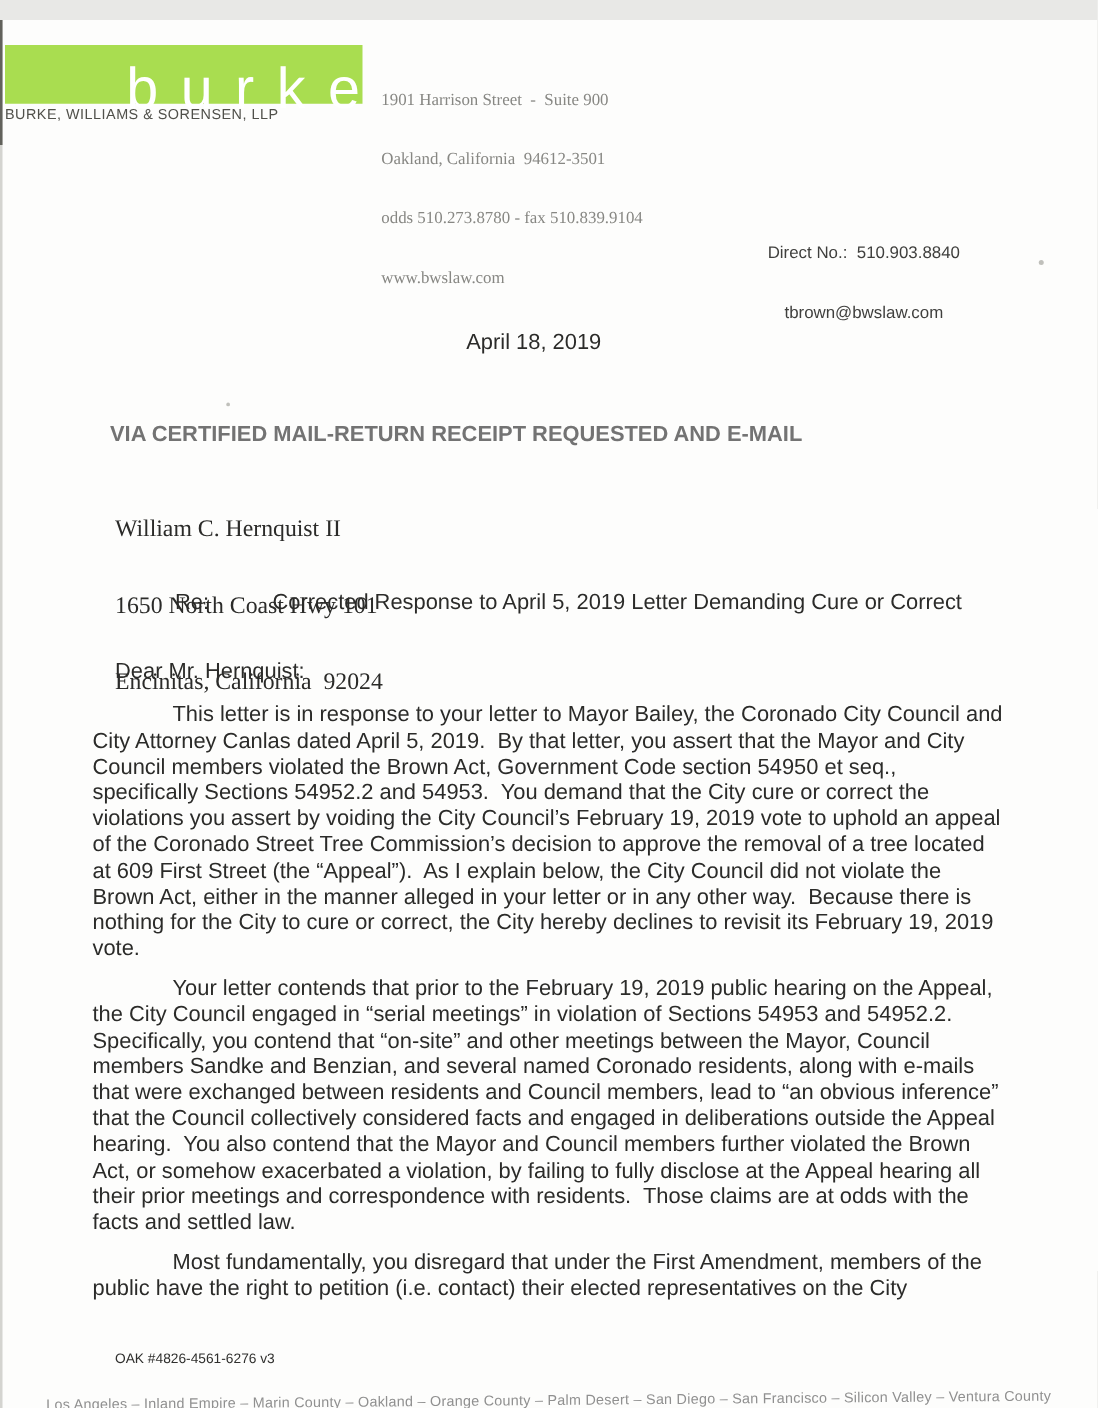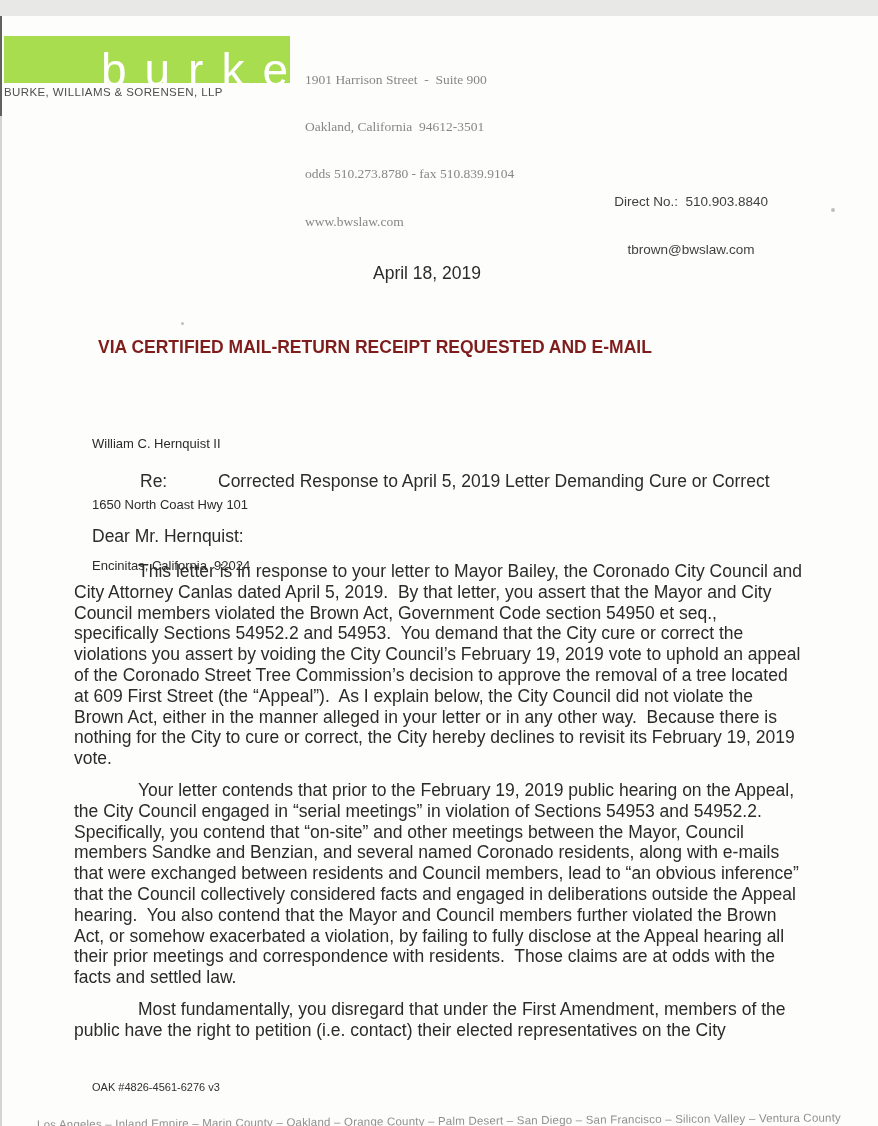--- a/index.html
+++ b/index.html
@@ -39,22 +39,22 @@
     font-family: Liberation Serif, serif;
   }
   .direct-block {
     position: absolute; right: 110px; top: 146px;
     text-align: center; font-size: 13.5px; line-height: 16px; color: #3f3f3d;
     white-space: pre;
   }
 
   
   .date-line { position: absolute; left: 0; top: 247px; width: 878px; text-align: center; font-size: 17.5px; transform: translateX(-12px); }
-  .via-line { position: absolute; left: 98px; top: 321px; font-size: 17.5px; font-weight: bold; color: #7f1d1d; }
-  .recipient { position: absolute; left: 92px; top: 377px; font-size: 13px; line-height: 20.4px; white-space: pre; }
+  .via-line { position: absolute; left: 88px; top: 321px; font-size: 17.5px; font-weight: bold; color: #737373; }
+  .recipient { position: absolute; left: 92px; top: 357px; font-size: 19px; line-height: 20.4px; white-space: pre; font-family: Liberation Serif, serif; }
   .re-block { position: absolute; left: 140px; top: 455px; font-size: 17.5px; line-height: 21.3px; }
   .re-label { position: absolute; left: 0; top: 0; }
   .re-lines { margin-left: 78px; width: 560px; }
   .salutation { position: absolute; left: 92px; top: 510px; font-size: 17.5px; }
   .body-text { position: absolute; left: 74px; top: 545px; width: 732px; font-size: 17.5px; line-height: 20.8px; }
   .body-text p { text-indent: 64px; margin: 0 0 11px 0; white-space: pre-wrap; }
 
   
   .doc-id { position: absolute; left: 92px; top: 1065px; font-size: 11px; color: #2f2f2d; }
   .offices {

